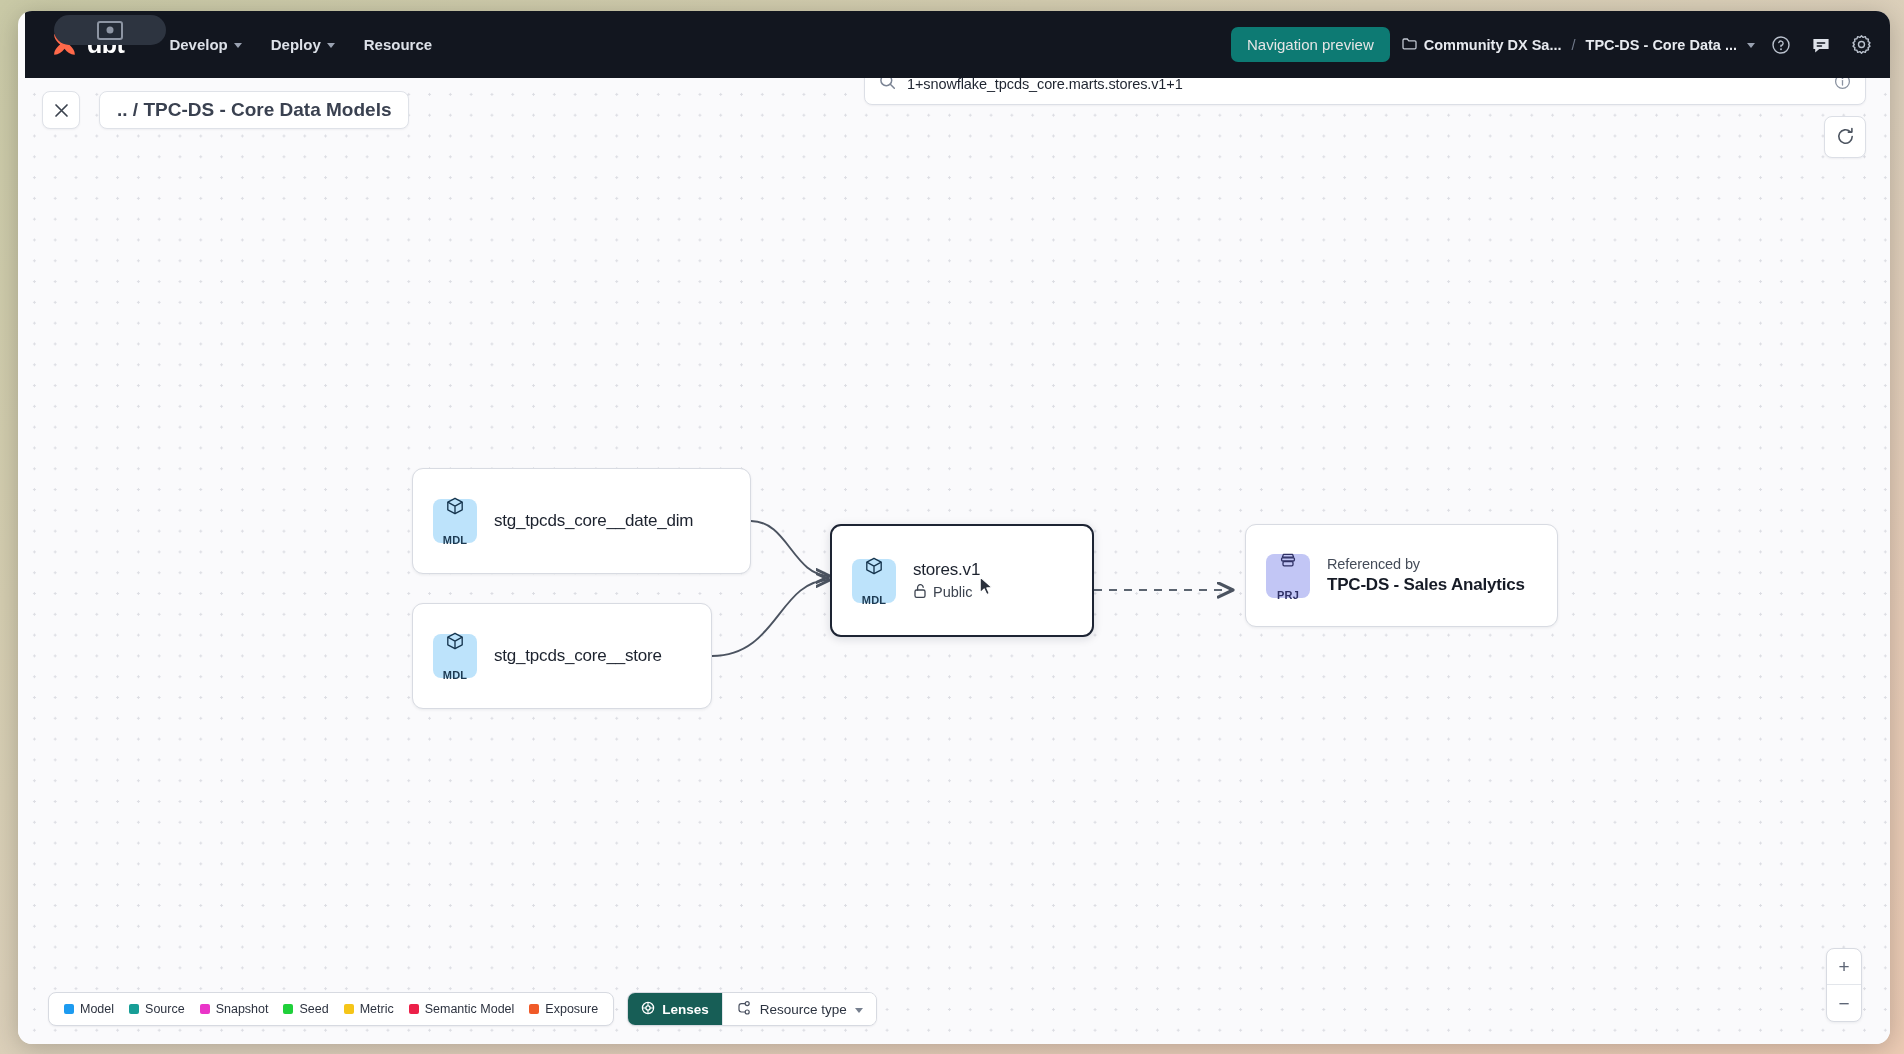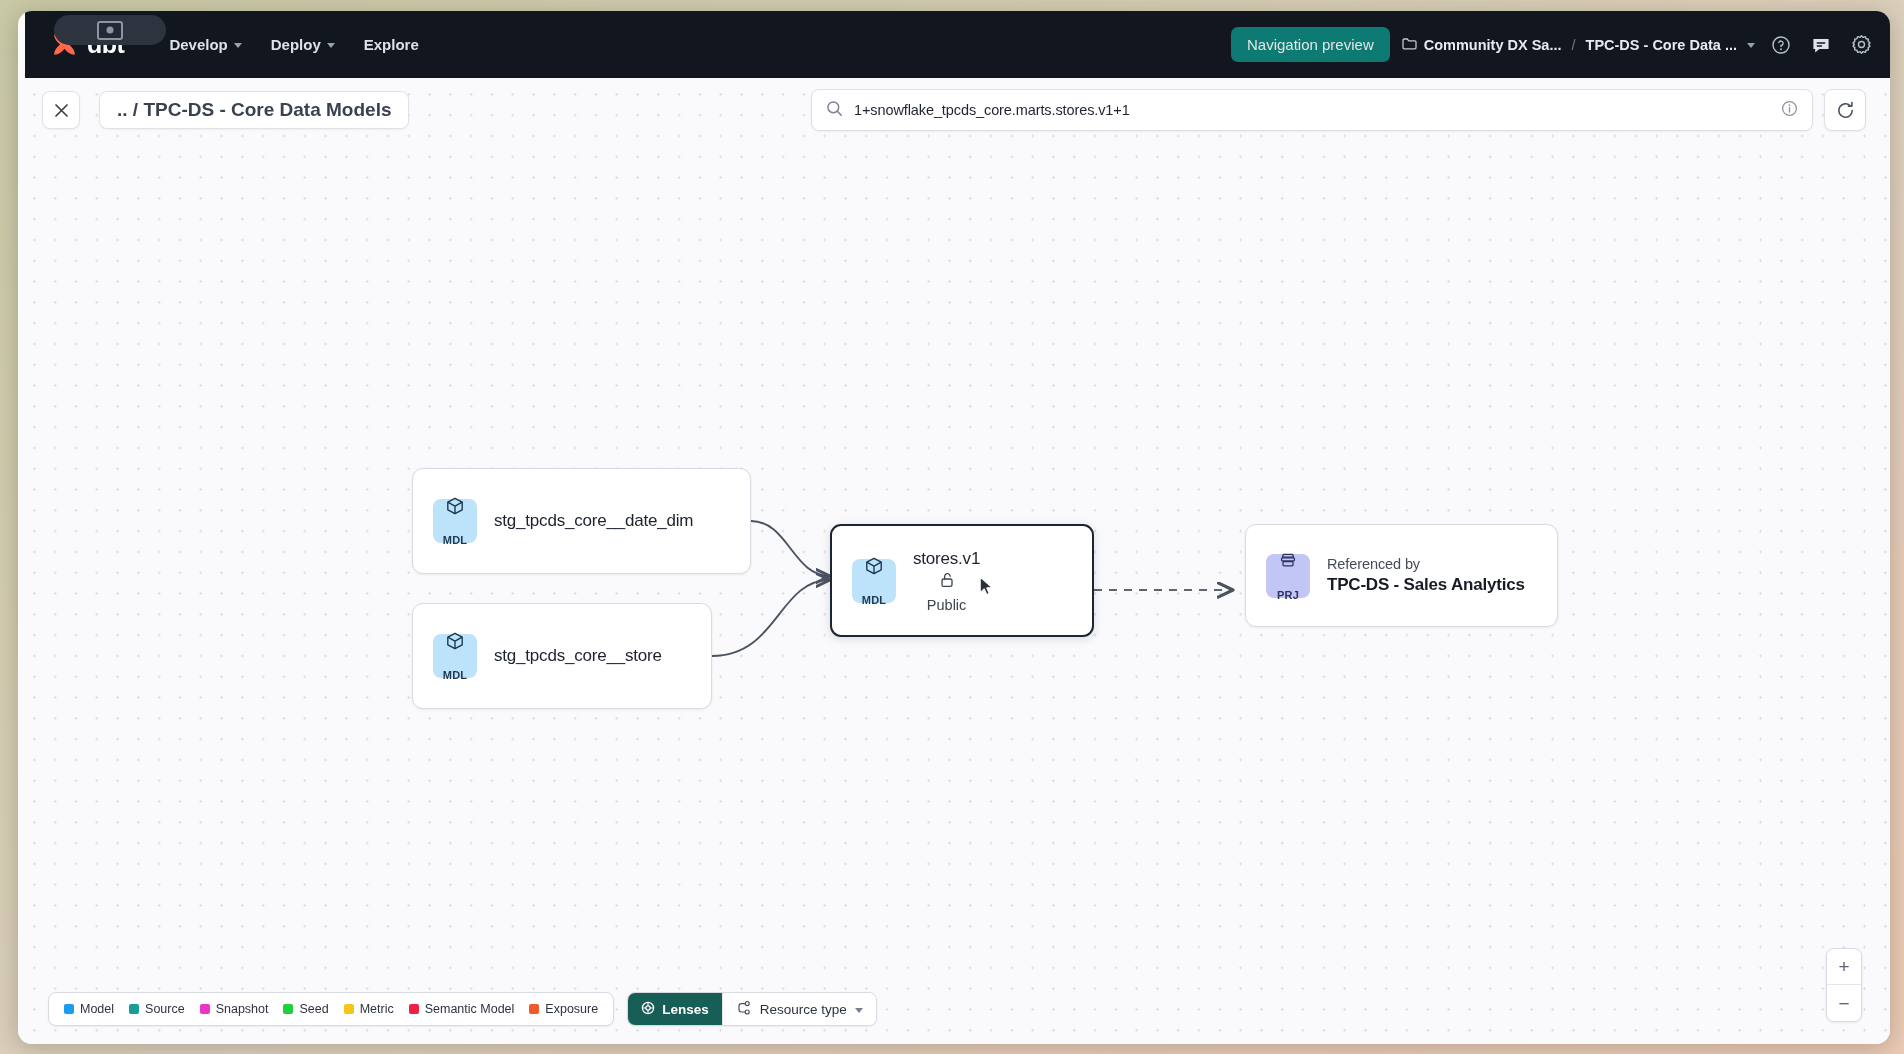--- a/index.html
+++ b/index.html
@@ -189,20 +189,21 @@
     cursor: pointer;
     box-shadow: 0 1px 2px rgba(16,24,40,.05);
     white-space: nowrap;
   }
 
   #search-wrap {
     margin-left: auto;
     display: flex;
     align-items: flex-end;
     gap: 11px;
+    flex-direction: column;
   }
   #search-box {
     width: 1002px;
     height: 42px;
     background: #ffffff;
     border: 1px solid #dcdfe6;
     border-radius: 8px;
     display: flex;
     align-items: center;
     padding: 0 14px;
@@ -294,21 +295,20 @@
     letter-spacing: -.2px;
     white-space: nowrap;
   }
   .node-sub {
     display: flex;
     align-items: center;
     gap: 6px;
     font-size: 14.5px;
     color: #3d4450;
     white-space: nowrap;
-    flex-direction: column;
   }
   .node-eyebrow {
     font-size: 14.5px;
     color: #454c59;
     letter-spacing: -.1px;
     white-space: nowrap;
   }
   .node-strong {
     font-size: 17px;
     color: #161b26;
@@ -424,21 +424,21 @@
     <div class="nav-links">
       <div class="nav-link">
         <span>Develop</span>
         <span class="caret"></span>
       </div>
       <div class="nav-link">
         <span>Deploy</span>
         <span class="caret"></span>
       </div>
       <div class="nav-link">
-        <span>Explore</span>
+        <span>Resource</span>
       </div>
     </div>
 
     <div class="nav-right">
       <button id="nav-preview-btn">Navigation preview</button>
 
       <div class="breadcrumb-nav">
         <span class="bc-item">
           <span>
             <svg width="15" height="13" viewBox="0 0 15 13" fill="none">

